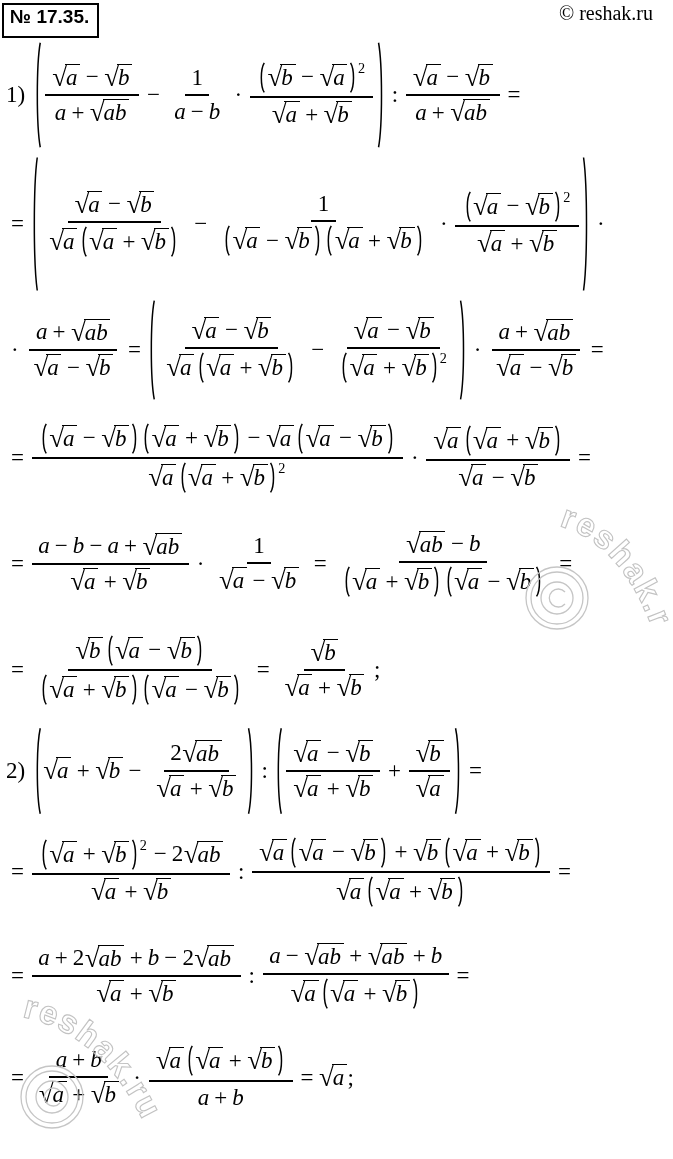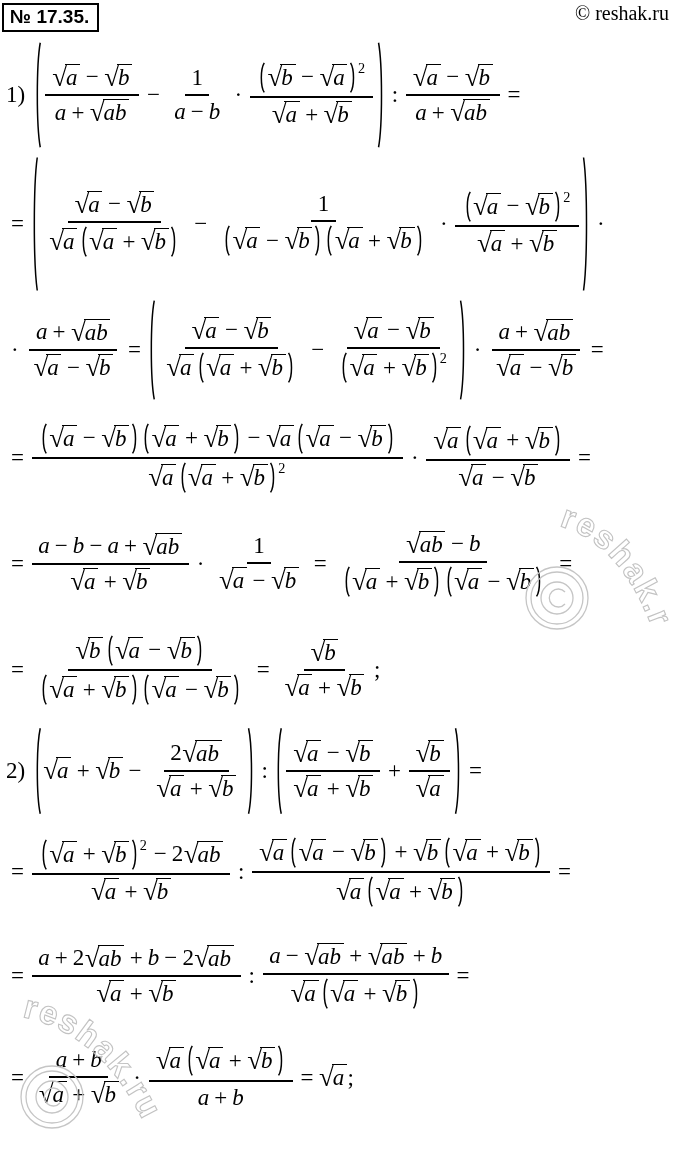--- a/index.html
+++ b/index.html
@@ -4,27 +4,27 @@
 <style>
   html,body{margin:0;padding:0;}
   body{
     width:673px;height:1159px;background:#ffffff;color:#000;
     font-family:"Liberation Serif", serif;
     position:relative;overflow:hidden;
   }
   
   .numbox{
     position:absolute;left:2px;top:3px;
-    border:2px solid #000;padding:1px 8px 2px 6px;
+    border:2px solid #000;padding:1px 8px 8px 6px;
     font-family:"Liberation Sans", sans-serif;font-weight:bold;font-size:19px;
     background:#fff;
     text-align:right;
   }
   .copyright{
-    position:absolute;right:4px;top:2px;font-size:20px;
+    position:absolute;right:20px;top:2px;font-size:20px;
     font-family:"Liberation Serif", serif;
   }
   
   #math-content{padding:40px 2px 0 6px;}
   .line{display:flex;align-items:center;margin-bottom:4px;font-size:23px;}
   .line:nth-child(1){min-height:110px;}
   .line:nth-child(2){min-height:140px;}
   .line:nth-child(3){min-height:104px;}
   .line:nth-child(4){min-height:104px;}
   .line:nth-child(5){min-height:100px;}

